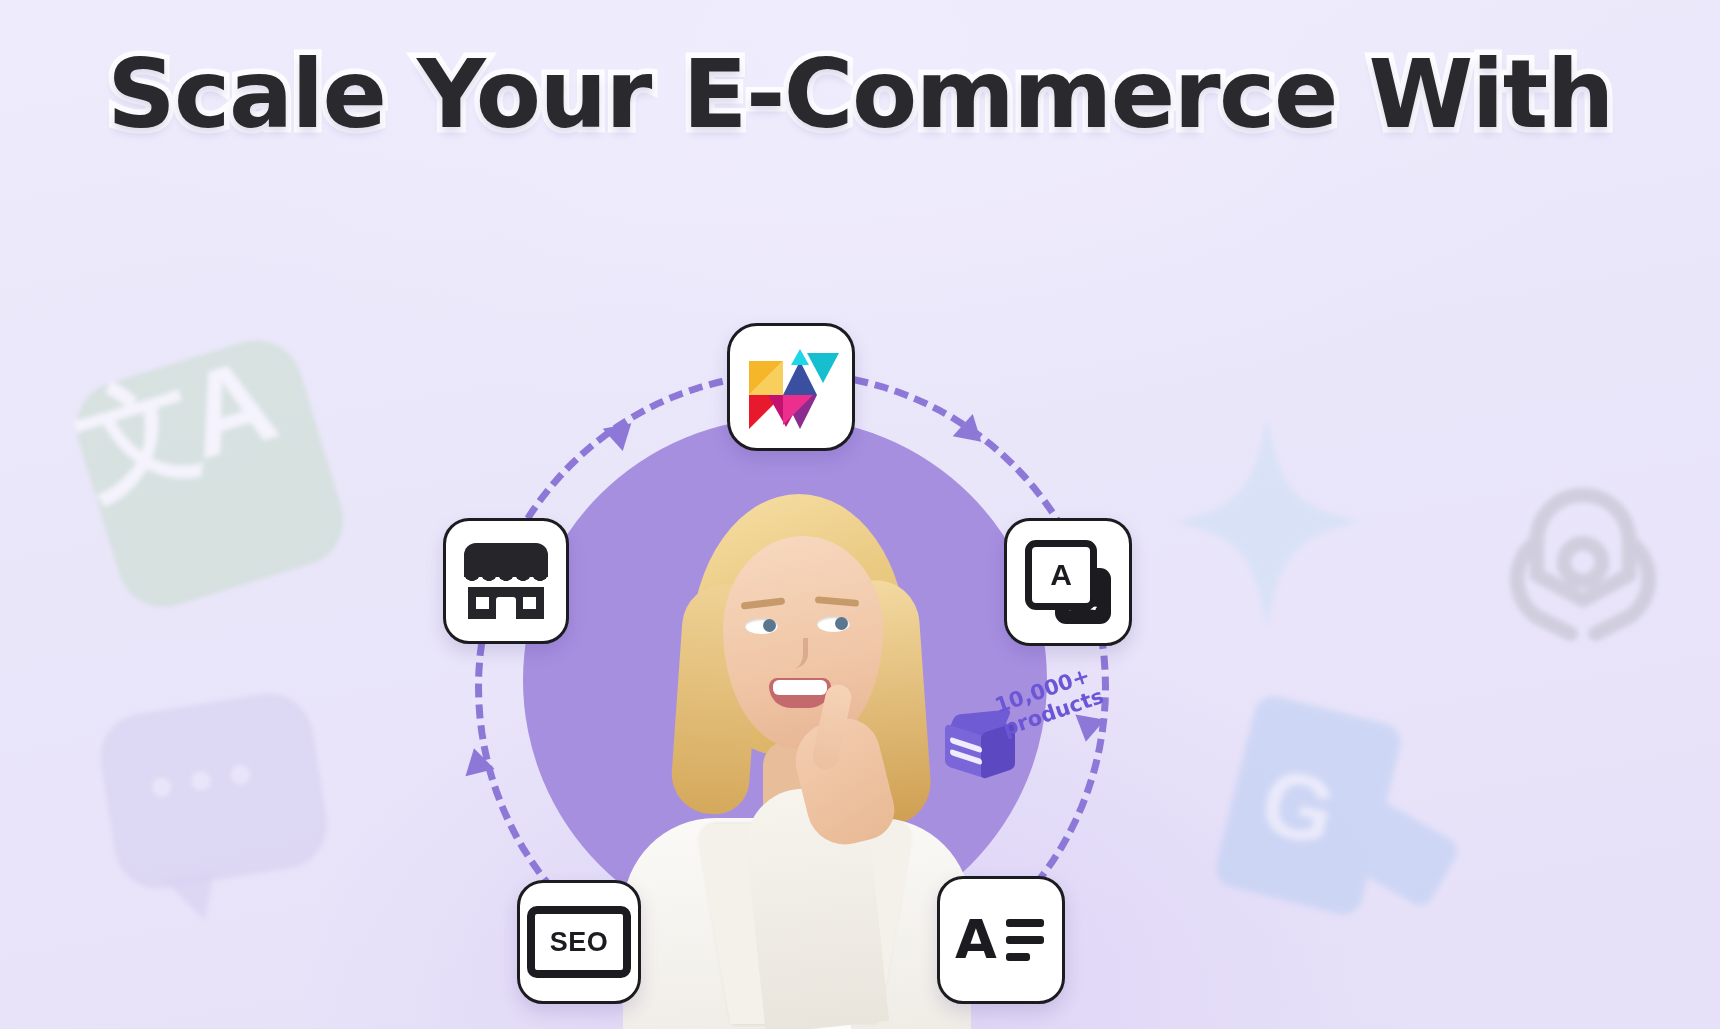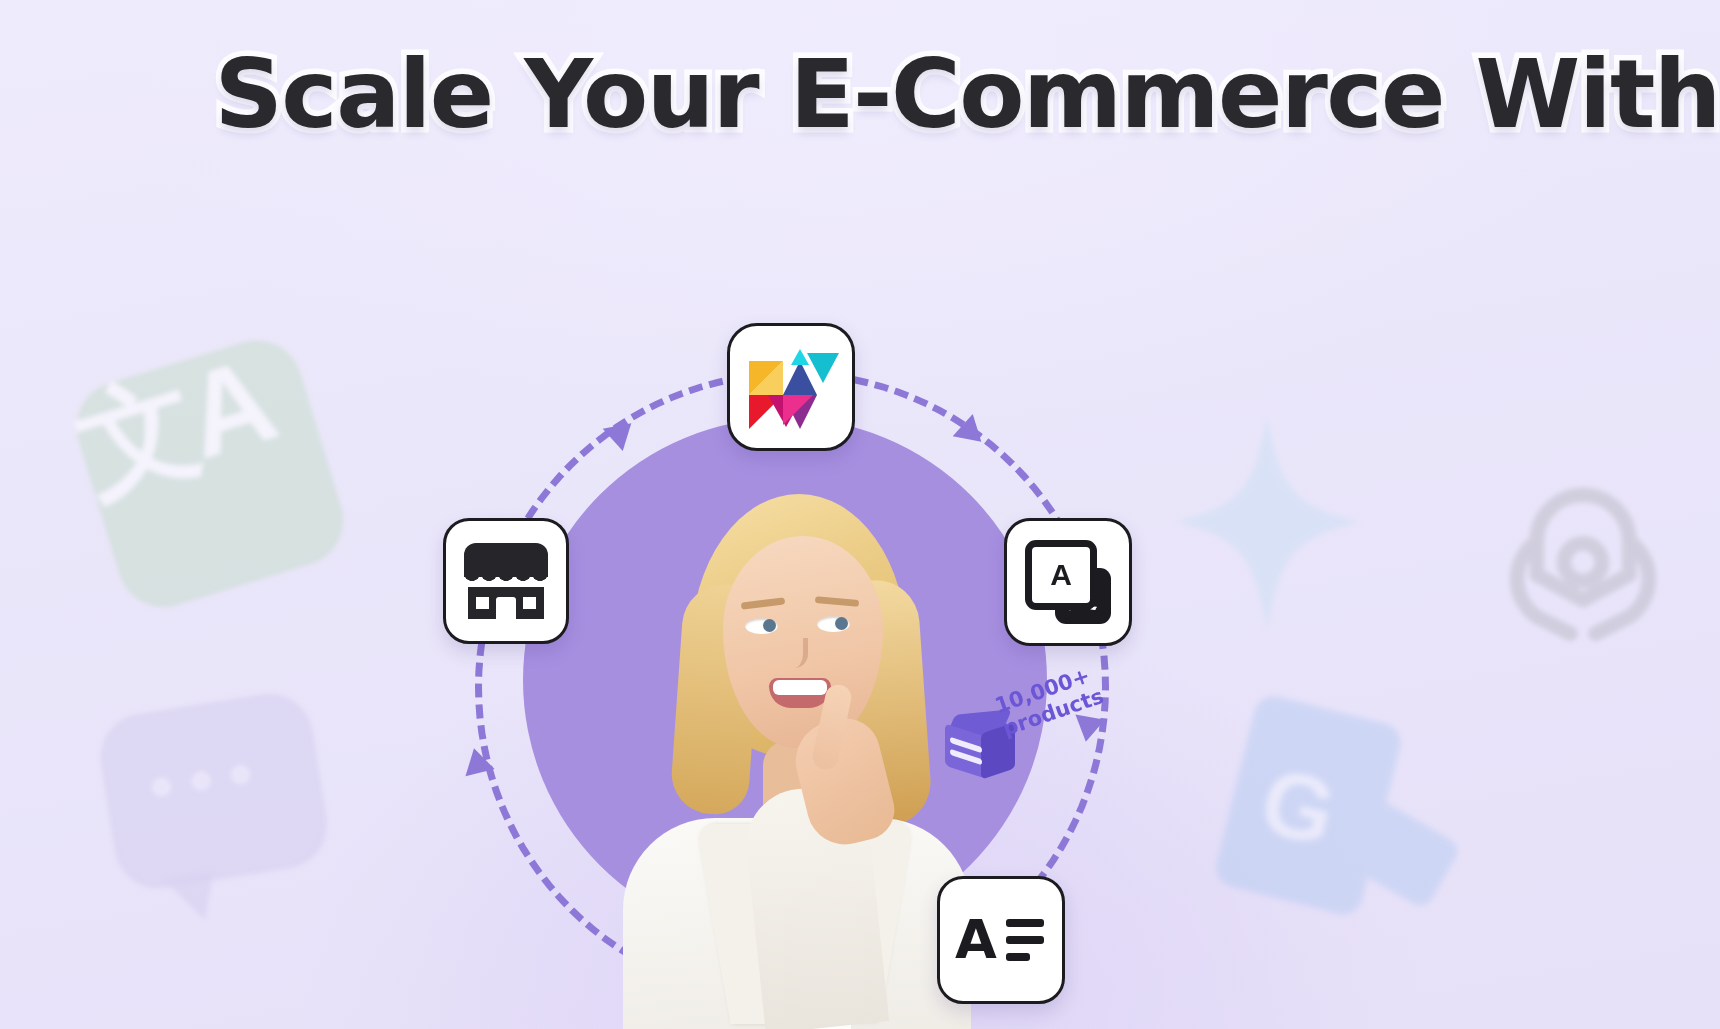--- a/index.html
+++ b/index.html
@@ -30,21 +30,21 @@
   .wm-chat .dots i{width:20px;height:20px;border-radius:50%;background:#eae6fa;display:block;}
   .wm-spark{left:1175px;top:415px;width:185px;height:215px;opacity:.62;filter:blur(3px);}
   .wm-oai{left:1478px;top:452px;width:210px;height:212px;opacity:.55;filter:blur(2.5px);}
   .wm-g{left:1228px;top:714px;width:210px;height:232px;transform:rotate(14deg);opacity:.55;filter:blur(3px);}
   .wm-g .card{width:150px;height:196px;border-radius:20px;background:#b9cdf2;}
   .wm-g .gg{position:absolute;left:30px;top:56px;color:#eef2fd;font-size:92px;font-weight:700;line-height:1;}
   .wm-gwing{position:absolute;left:130px;top:86px;width:96px;height:74px;border-radius:14px;
     background:#b9cdf2;transform:rotate(16deg);}
 
   
-  .head{position:absolute;left:0;right:0;top:46px;text-align:right;}
+  .head{position:absolute;left:0;right:0;top:46px;text-align:center;}
   .hline{
     font-weight:800;line-height:1.02;letter-spacing:-1.5px;
     font-family:"DejaVu Sans","Liberation Sans",sans-serif;
   }
   .hline1{
     font-size:95px;color:#2a2a2e;
     -webkit-text-stroke:11px #fdfdff;paint-order:stroke fill;
     text-shadow:0 6px 9px rgba(90,70,150,.18);
   }
   .hline2{
@@ -331,20 +331,23 @@
     </div>
   </div>
 
   <div class="tile tile-trans">
     <div class="trans">
       <div class="boxA">A</div>
       <div class="boxB">文</div>
     </div>
   </div>
 
+  <div class="tile tile-seo">
+    <div class="seo">SEO</div>
+  </div>
 
   <div class="tile tile-content">
     <div class="cont">
       <span class="ltr">A</span>
       <span class="bars">
           <i></i>
           <i></i>
           <i></i>
         </span>
     </div>

